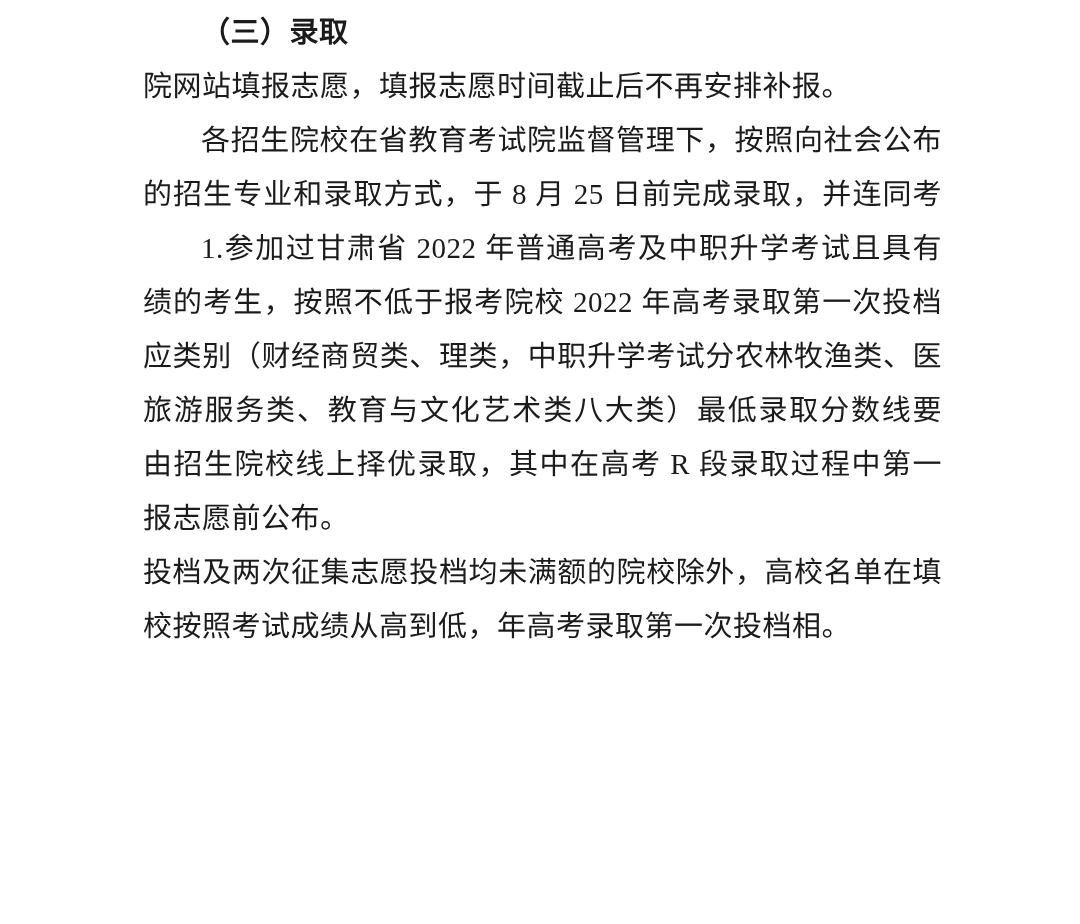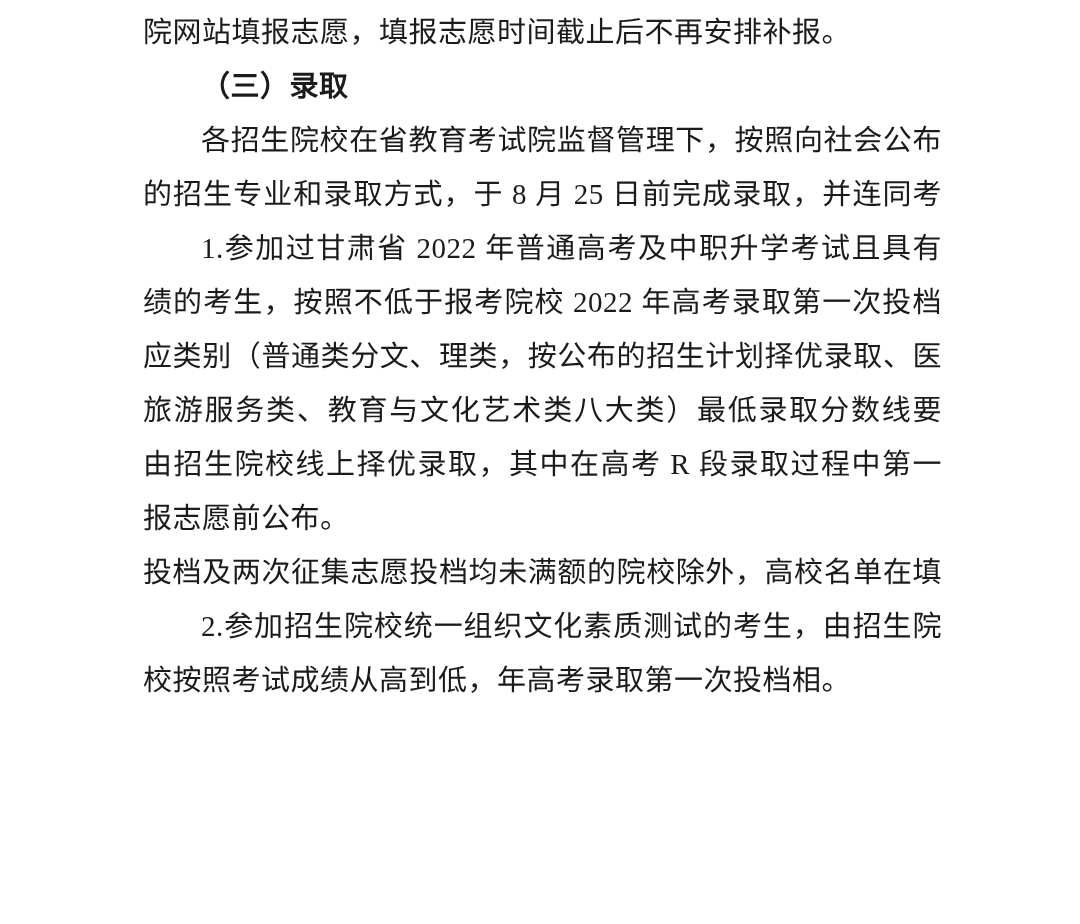--- a/index.html
+++ b/index.html
@@ -36,26 +36,25 @@
     padding-left: 58px; 
   }
   .heading {
     font-weight: bold;
   }
 </style>
 </head>
 <body>
 
 <div class="page">
+  <div class="line heading indent">（三）录取</div>
   <div class="line">院网站填报志愿，填报志愿时间截止后不再安排补报。</div>
-  <div class="line heading indent">（三）录取</div>
   <div class="line just indent">各招生院校在省教育考试院监督管理下，按照向社会公布</div>
   <div class="line just">的招生专业和录取方式，于 8 月 25 日前完成录取，并连同考生</div>
   <div class="line just indent">1.参加过甘肃省 2022 年普通高考及中职升学考试且具有成</div>
   <div class="line just">绩的考生，按照不低于报考院校 2022 年高考录取第一次投档相</div>
-  <div class="line just">应类别（普通类分文、理类，按公布的招生计划择优录取、医</div>
+  <div class="line just">应类别（财经商贸类、理类，中职升学考试分农林牧渔类、医</div>
   <div class="line just">旅游服务类、教育与文化艺术类八大类）最低录取分数线要求，</div>
   <div class="line just">由招生院校线上择优录取，其中在高考 R 段录取过程中第一次</div>
   <div class="line">报志愿前公布。</div>
   <div class="line just">投档及两次征集志愿投档均未满额的院校除外，高校名单在填</div>
-  <div class="line just indent">2.参加招生院校统一组织文化素质测试的考生，由招生院</div>
   <div class="line">校按照考试成绩从高到低，年高考录取第一次投档相。</div>
 </div>
 
 </body></html>

